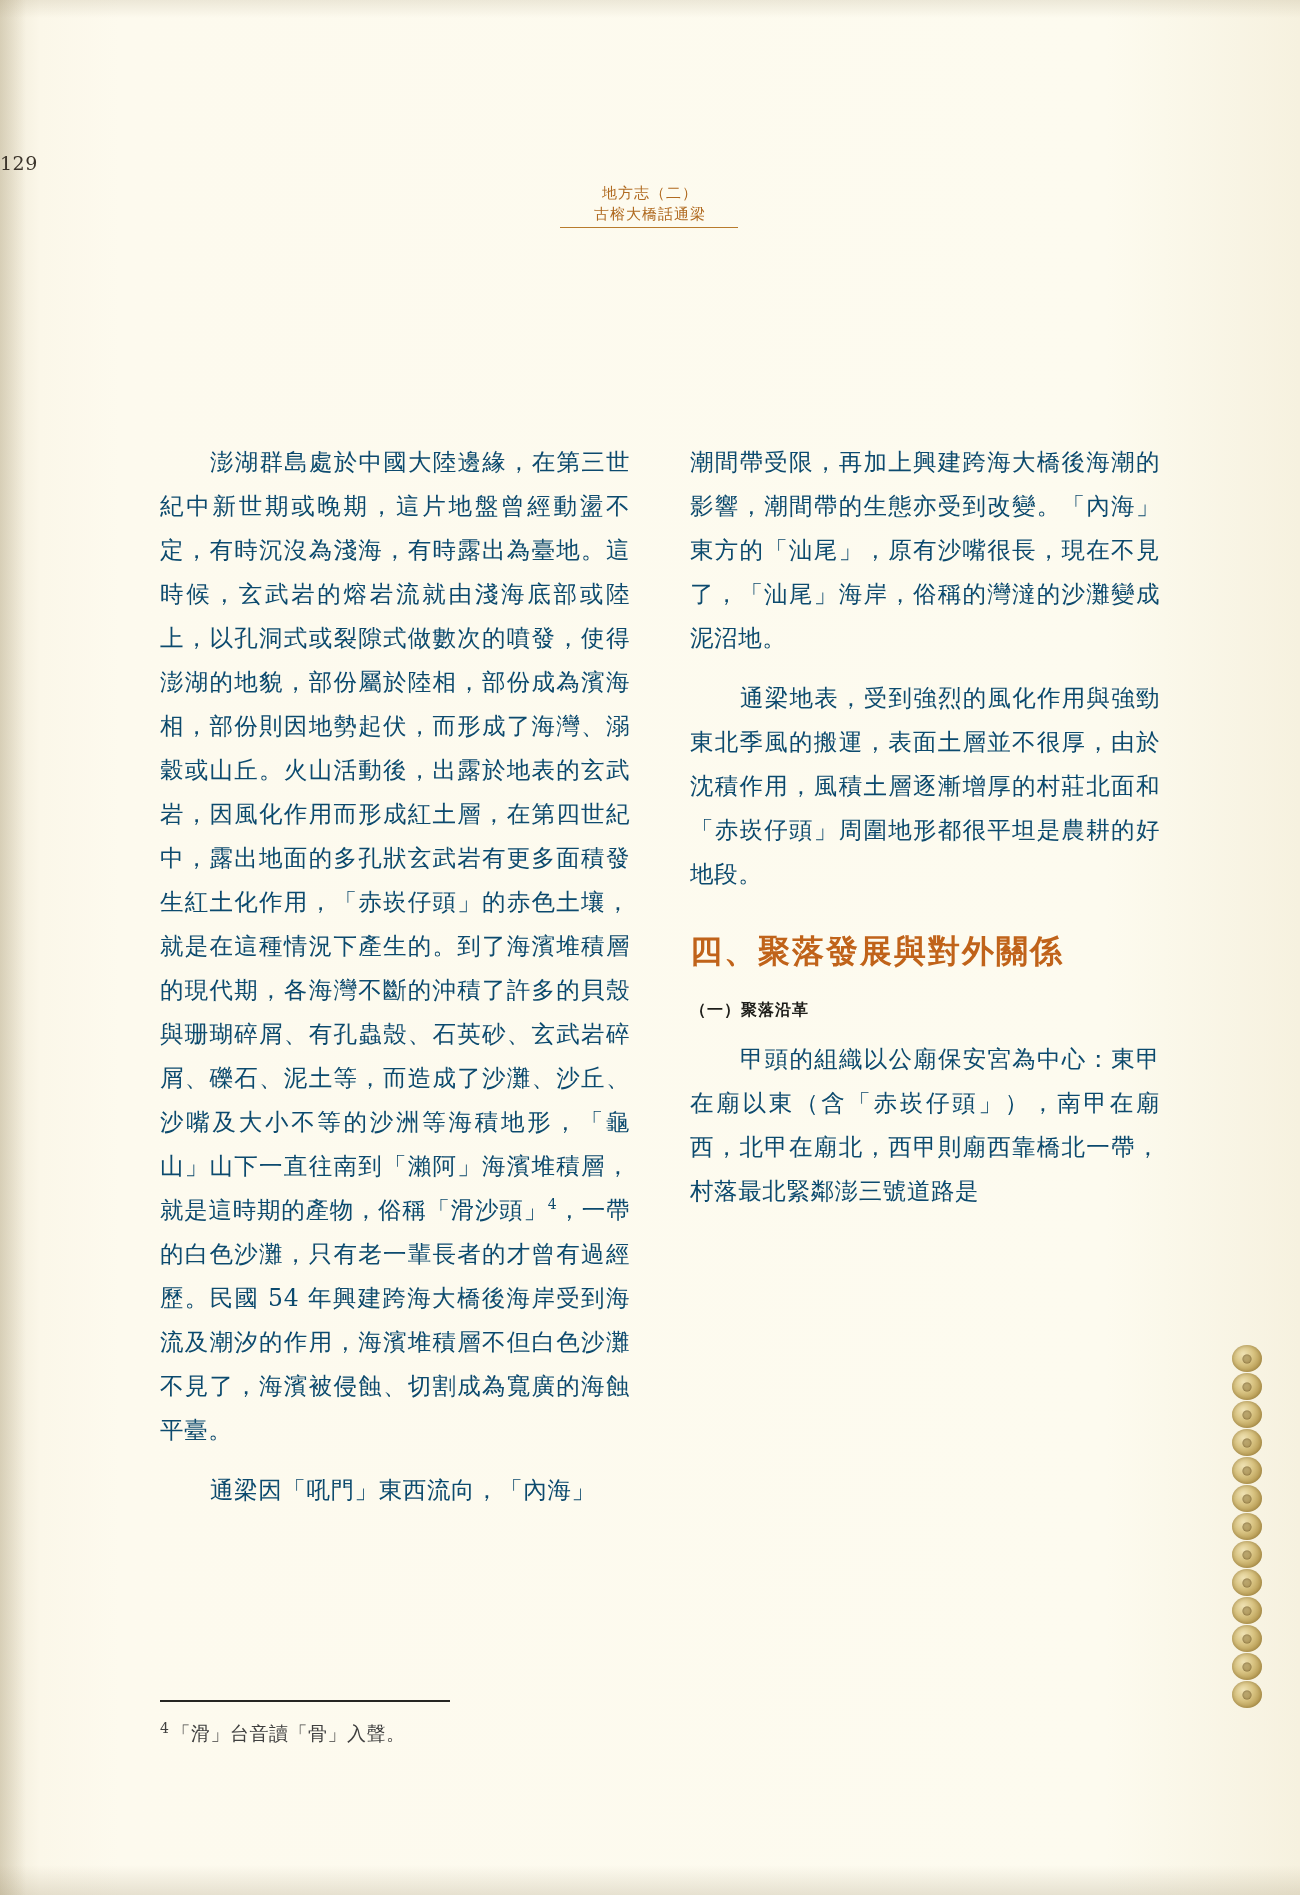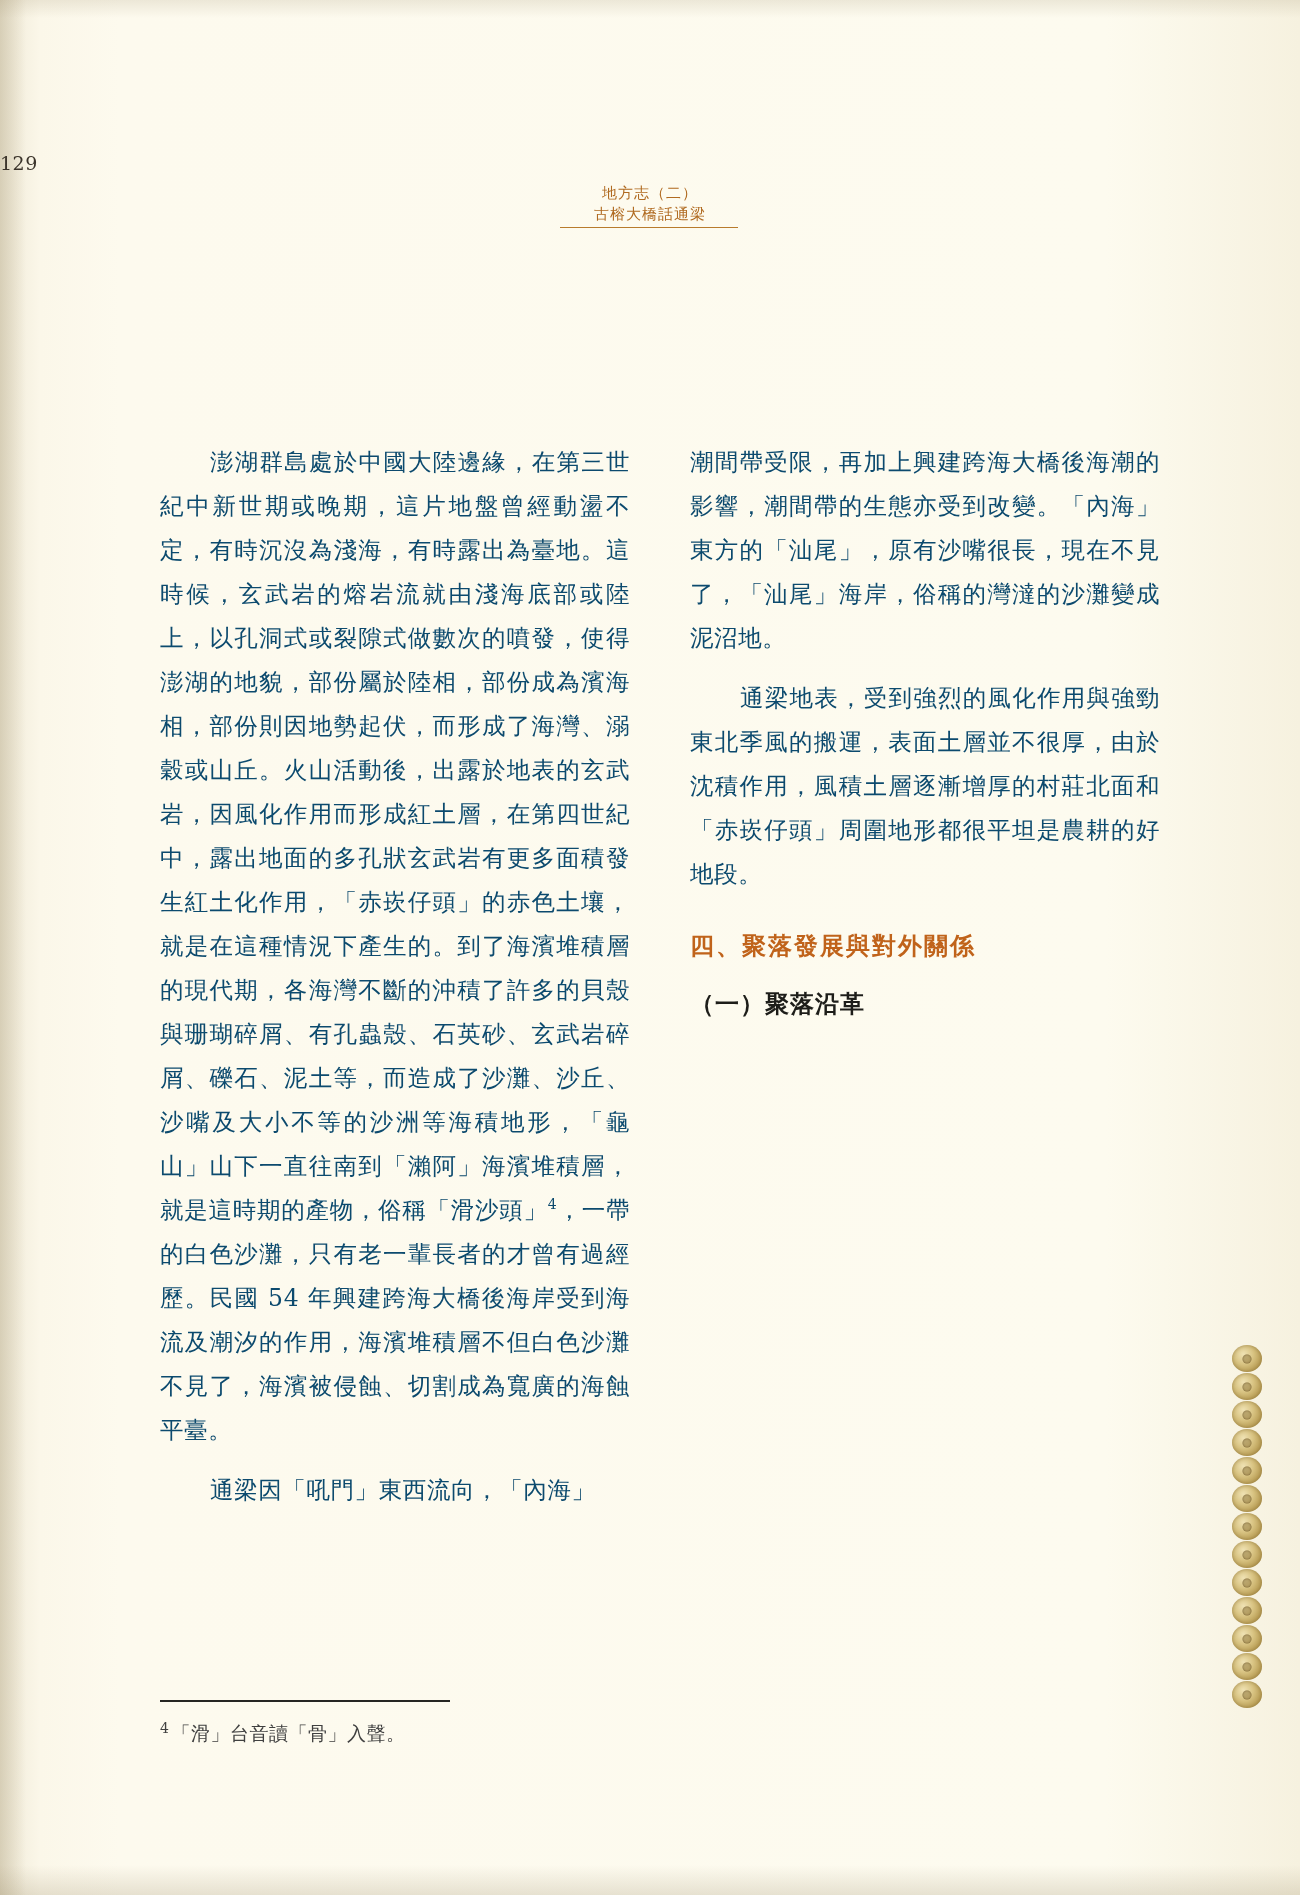--- a/index.html
+++ b/index.html
@@ -104,29 +104,29 @@
   }
   sup.fn {
     font-size: 14px;
     vertical-align: super;
     line-height: 0;
   }
 
   
   h2.section {
     margin: 34px 0 26px 0;
-    font-size: 24px;
+    font-size: 32px;
     font-weight: bold;
     color: #c0631a;
     letter-spacing: 2px;
     font-family: "DejaVu Sans", "Liberation Sans", sans-serif;
   }
   h3.subsection {
     margin: 0 0 2px 0;
-    font-size: 24px;
+    font-size: 16px;
     font-weight: bold;
     color: #1d1d19;
     letter-spacing: 1px;
     font-family: "DejaVu Sans", "Liberation Sans", sans-serif;
   }
 
   
   .footnote-area {
     position: absolute;
     left: 160px;
@@ -207,20 +207,21 @@
     <div class="col">
       <p class="body indent"><span>澎湖群島處於中國大陸邊緣，在第三世紀中新世期或晚期，這片地盤曾經動盪不定，有時沉沒為淺海，有時露出為臺地。這時候，玄武岩的熔岩流就由淺海底部或陸上，以孔洞式或裂隙式做數次的噴發，使得澎湖的地貌，部份屬於陸相，部份成為濱海相，部份則因地勢起伏，而形成了海灣、溺穀或山丘。火山活動後，出露於地表的玄武岩，因風化作用而形成紅土層，在第四世紀中，露出地面的多孔狀玄武岩有更多面積發生紅土化作用，「赤崁仔頭」的赤色土壤，就是在這種情況下產生的。到了海濱堆積層的現代期，各海灣不斷的沖積了許多的貝殼與珊瑚碎屑、有孔蟲殼、石英砂、玄武岩碎屑、礫石、泥土等，而造成了沙灘、沙丘、沙嘴及大小不等的沙洲等海積地形，「龜山」山下一直往南到「瀨阿」海濱堆積層，就是這時期的產物，俗稱「滑沙頭」</span><sup class="fn">4</sup><span>，一帶的白色沙灘，只有老一輩長者的才曾有過經歷。民國 54 年興建跨海大橋後海岸受到海流及潮汐的作用，海濱堆積層不但白色沙灘不見了，海濱被侵蝕、切割成為寬廣的海蝕平臺。</span></p>
       <p class="body indent gap">通梁因「吼門」東西流向，「內海」</p>
     </div>
 
     <div class="col">
       <p class="body">潮間帶受限，再加上興建跨海大橋後海潮的影響，潮間帶的生態亦受到改變。「內海」東方的「汕尾」，原有沙嘴很長，現在不見了，「汕尾」海岸，俗稱的灣澾的沙灘變成泥沼地。</p>
       <p class="body indent gap">通梁地表，受到強烈的風化作用與強勁東北季風的搬運，表面土層並不很厚，由於沈積作用，風積土層逐漸增厚的村莊北面和「赤崁仔頭」周圍地形都很平坦是農耕的好地段。</p>
       <h2 class="section">四、聚落發展與對外關係</h2>
       <h3 class="subsection">（一）聚落沿革</h3>
+      <p class="body indent gap">甲頭的組織以公廟保安宮為中心：東甲在廟以東（含「赤崁仔頭」），南甲在廟西，北甲在廟北，西甲則廟西靠橋北一帶，村落最北緊鄰澎三號道路是</p>
     </div>
 
   </div>
 
   <div class="footnote-area">
     <div class="footnote-rule"></div>
     <div class="footnote-text"><span class="num">4</span><span>「滑」台音讀「骨」入聲。</span></div>
   </div>
 
   <div class="bead-chain">

